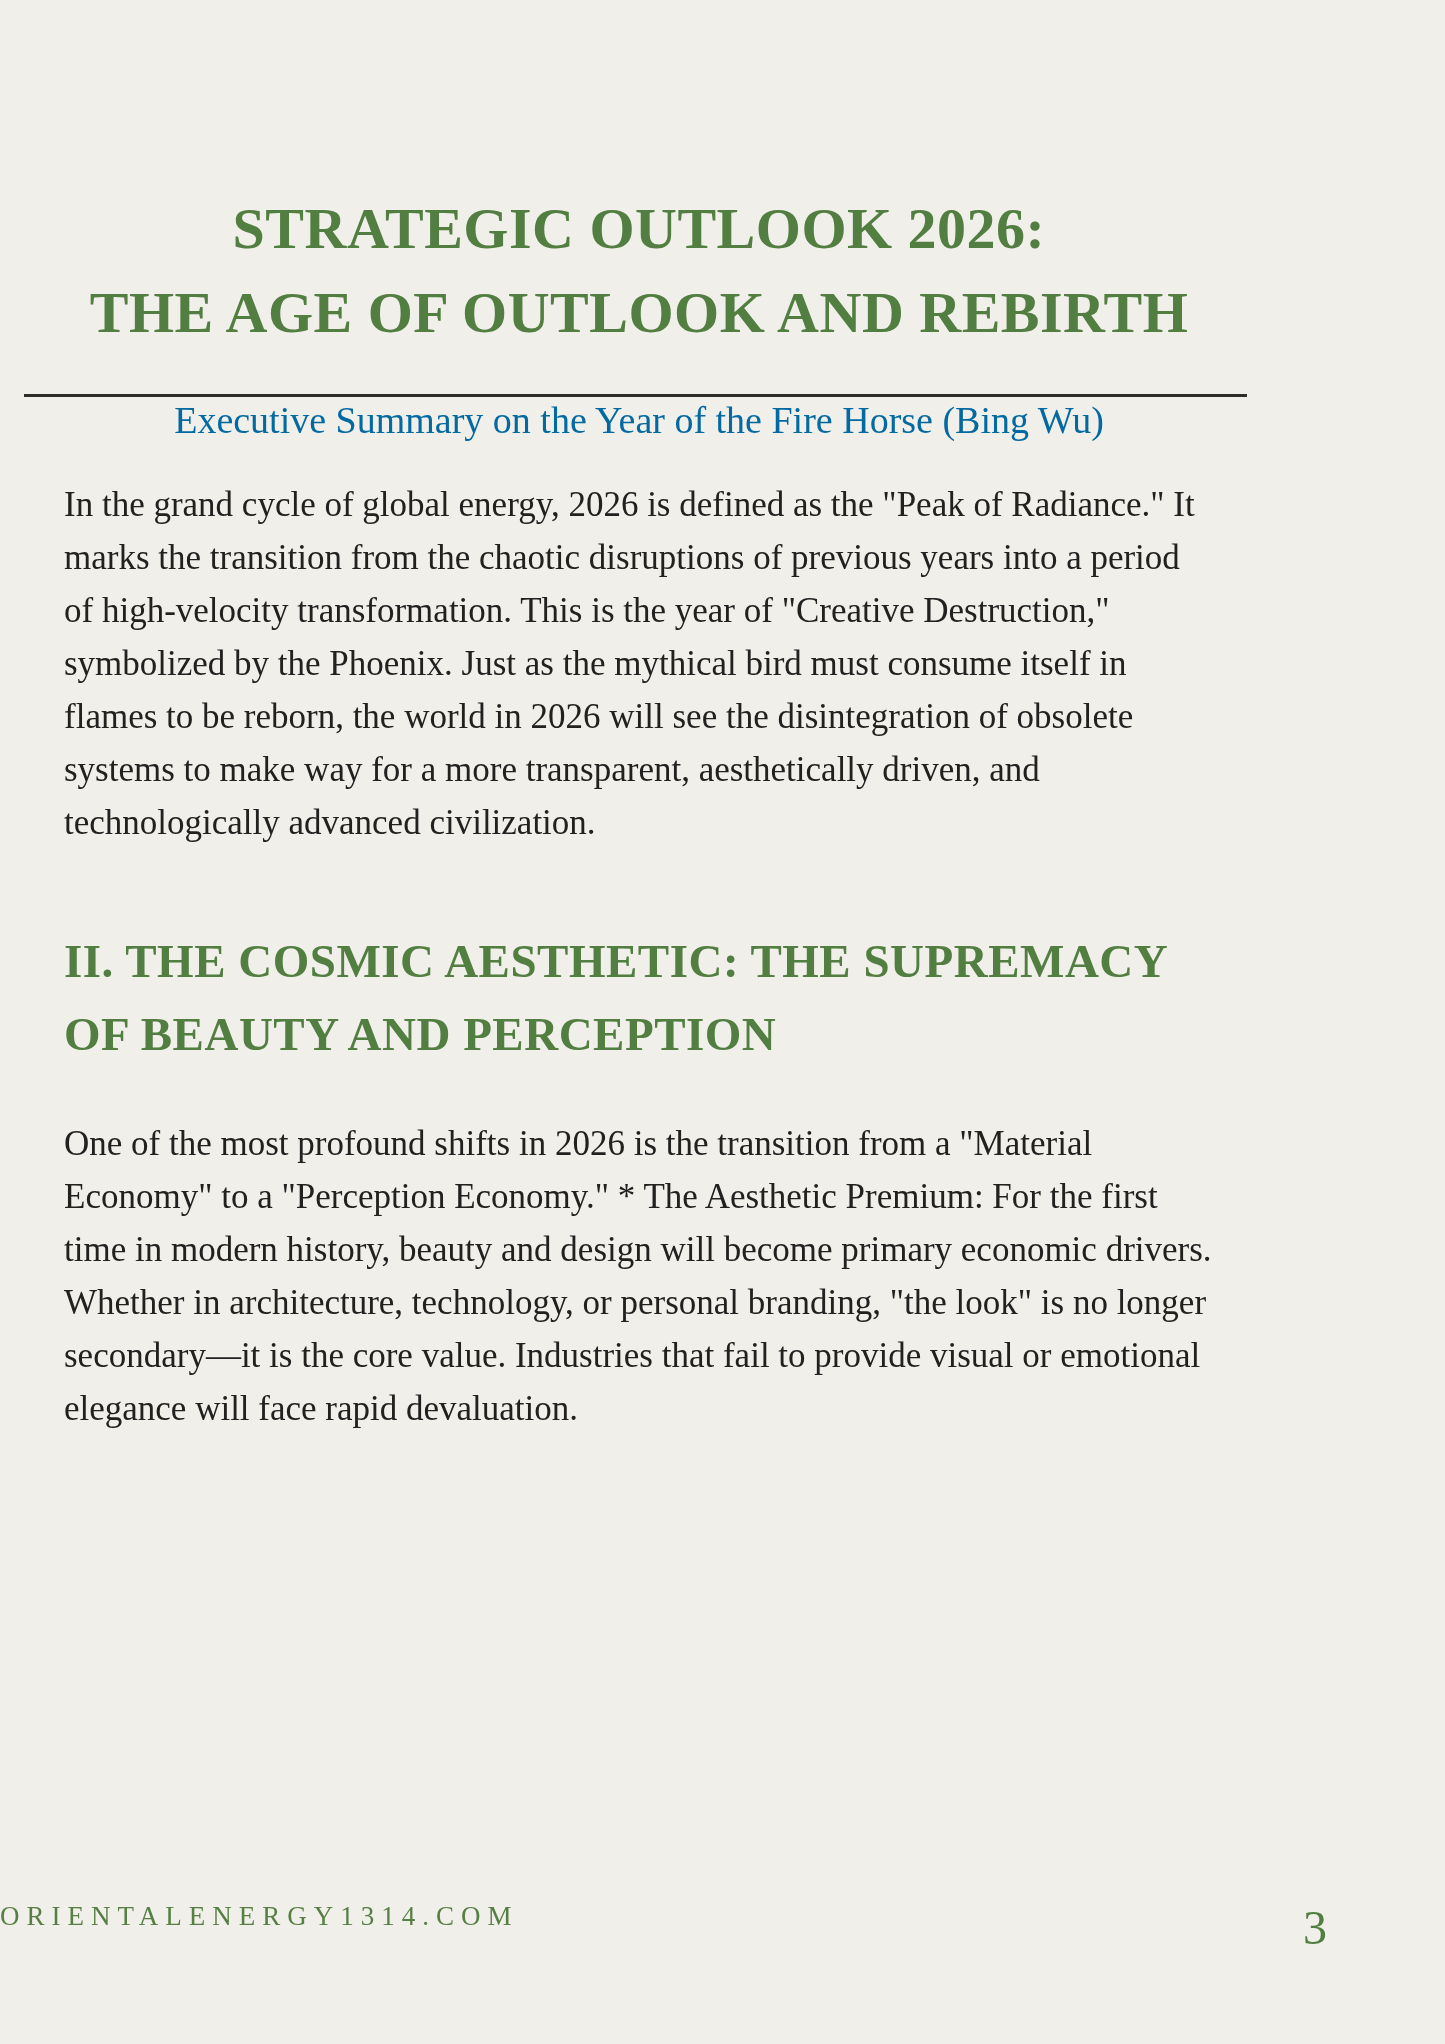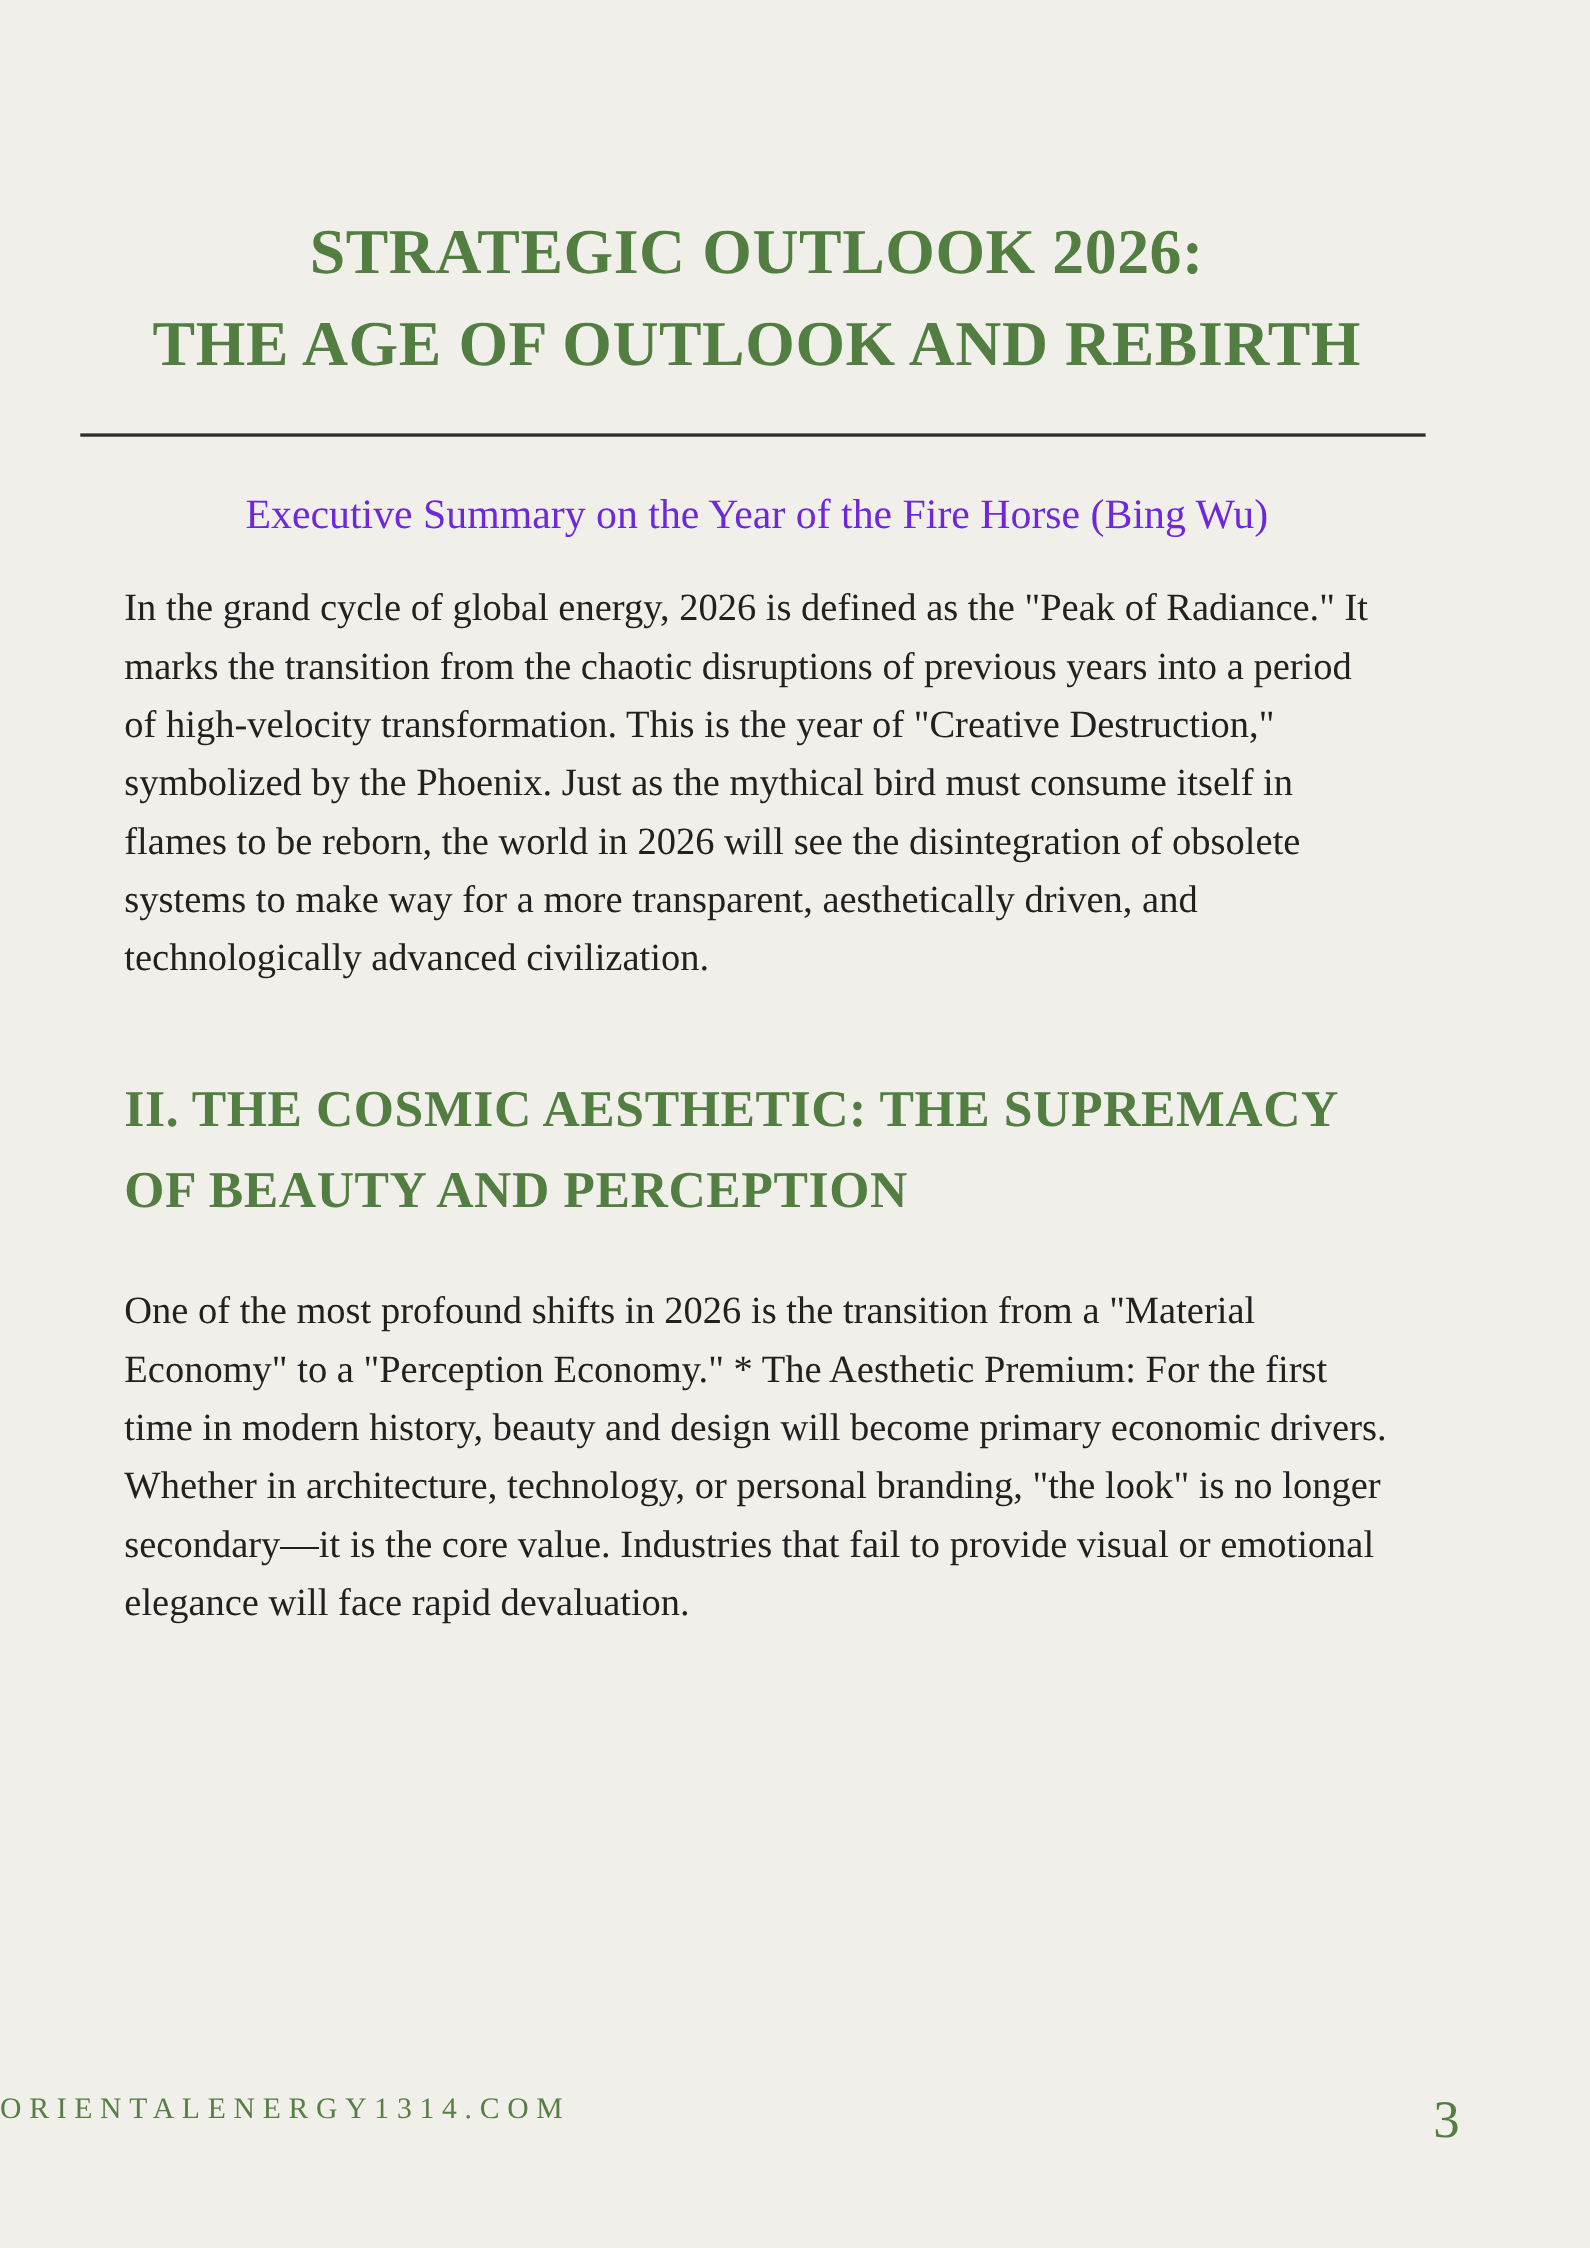--- a/index.html
+++ b/index.html
@@ -14,43 +14,42 @@
     font-family: "Liberation Serif", "DejaVu Serif", serif;
     color: #201f1c;
     overflow: hidden;
   }
   .page {
     position: relative;
     width: 1445px;
     height: 2044px;
   }
   .content {
-    padding: 148px 0 0 113px;
+    padding: 148px 0 0 64px;
     width: 1150px;
   }
   .doc-title {
     text-align: center;
     color: #527e41;
     font-size: 58px;
     line-height: 84px;
     letter-spacing: 0.5px;
     width: 1150px;
   }
   .divider {
     width: 1223px;
     height: 3px;
     background: #2e2d29;
     margin: 26px 0 0 -40px;
   }
   .subtitle {
-    margin-top: 48px;
     text-align: center;
     font-size: 38px;
     line-height: 46px;
-    color: #6d28d9;
+    color: #0369a1;
     width: 1150px;
   }
   .section-heading {
     margin-top: 32px;
     color: #527e41;
     font-size: 47px;
     line-height: 73px;
     letter-spacing: 0.5px;
   }
   .section-heading.second {

